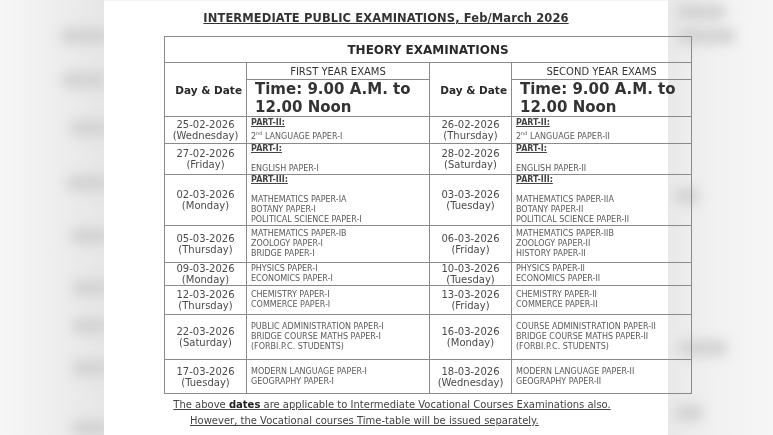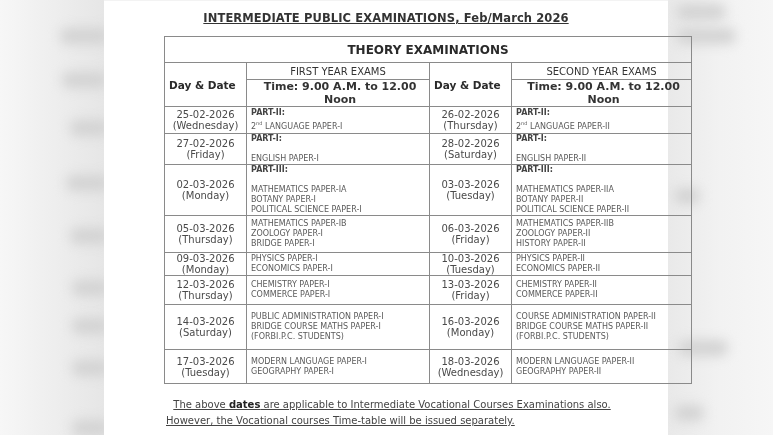--- a/index.html
+++ b/index.html
@@ -27,33 +27,33 @@
   table.sched {
     position: absolute; left: 29px; top: 35px; width: 527px;
     border-collapse: collapse; table-layout: fixed;
     font-size: 8px; color: #555; margin-left: 31px;
   }
   table.sched td, table.sched th {
     border: 1px solid #8a8a8a; padding: 0 4px; vertical-align: middle;
   }
   .theory-hdr { height: 25px; font-size: 12px; font-weight: bold; color: #2a2a2a; text-align: center; }
   .year-hdr { height: 16px; font-size: 10px; font-weight: normal; color: #333; text-align: center; }
-  .time-hdr { height: 19px; font-size: 11px; font-weight: bold; color: #333; text-align: center; padding-left: 8px !important; }
-  .dd-hdr { font-size: 10.5px; font-weight: bold; color: #2a2a2a; text-align: left; }
+  .time-hdr { height: 19px; font-size: 15px; font-weight: bold; color: #333; text-align: left; padding-left: 8px !important; }
+  .dd-hdr { font-size: 10.5px; font-weight: bold; color: #2a2a2a; text-align: right; }
   .date-cell { text-align: center; font-weight: normal; color: #4a4a4a; font-size: 10px; line-height: 11px; }
   .subj-cell { line-height: 10px; color: #5a5a5a; font-size: 8px; }
-  .part { font-weight: bold; color: #444; display: block; }
+  .part { font-weight: bold; text-decoration: underline; color: #444; display: block; }
   .subj-line { display: block; }
   .sup { font-size: 5px; vertical-align: super; }
   .footnote {
     position: absolute; left: 0; width: 564px; font-size: 10px; color: #444;
     text-decoration: underline;
   }
   .fn1 { top: 398px; text-align: center; padding-left: 12px; box-sizing: border-box; }
-  .fn2 { top: 414px; left: 0; padding-left: 62px; }
+  .fn2 { top: 414px; left: 0; padding-left: 86px; }
   .fn1 b { color: #222; }
 </style>
 </head>
 <body>
 
 <div class="side left">
   <div class="blur-bar" style="left:60px;top:28px;width:50px;"></div>
   <div class="blur-bar" style="left:62px;top:72px;width:46px;"></div>
   <div class="blur-bar" style="left:70px;top:120px;width:40px;"></div>
   <div class="blur-bar" style="left:66px;top:175px;width:44px;"></div>
@@ -210,21 +210,21 @@
             <span class="subj-line">13-03-2026</span>
             <span class="subj-line">(Friday)</span>
           </td>
           <td class="subj-cell">
             <span class="subj-line">CHEMISTRY PAPER-II</span>
             <span class="subj-line">COMMERCE PAPER-II</span>
           </td>
         </tr>
         <tr style="height: 45px;">
           <td class="date-cell">
-            <span class="subj-line">14-03-2026</span>
+            <span class="subj-line">22-03-2026</span>
             <span class="subj-line">(Saturday)</span>
           </td>
           <td class="subj-cell">
             <span class="subj-line">PUBLIC ADMINISTRATION PAPER-I</span>
             <span class="subj-line">BRIDGE COURSE MATHS PAPER-I</span>
             <span class="subj-line">(FORBI.P.C. STUDENTS)</span>
           </td>
           <td class="date-cell">
             <span class="subj-line">16-03-2026</span>
             <span class="subj-line">(Monday)</span>

